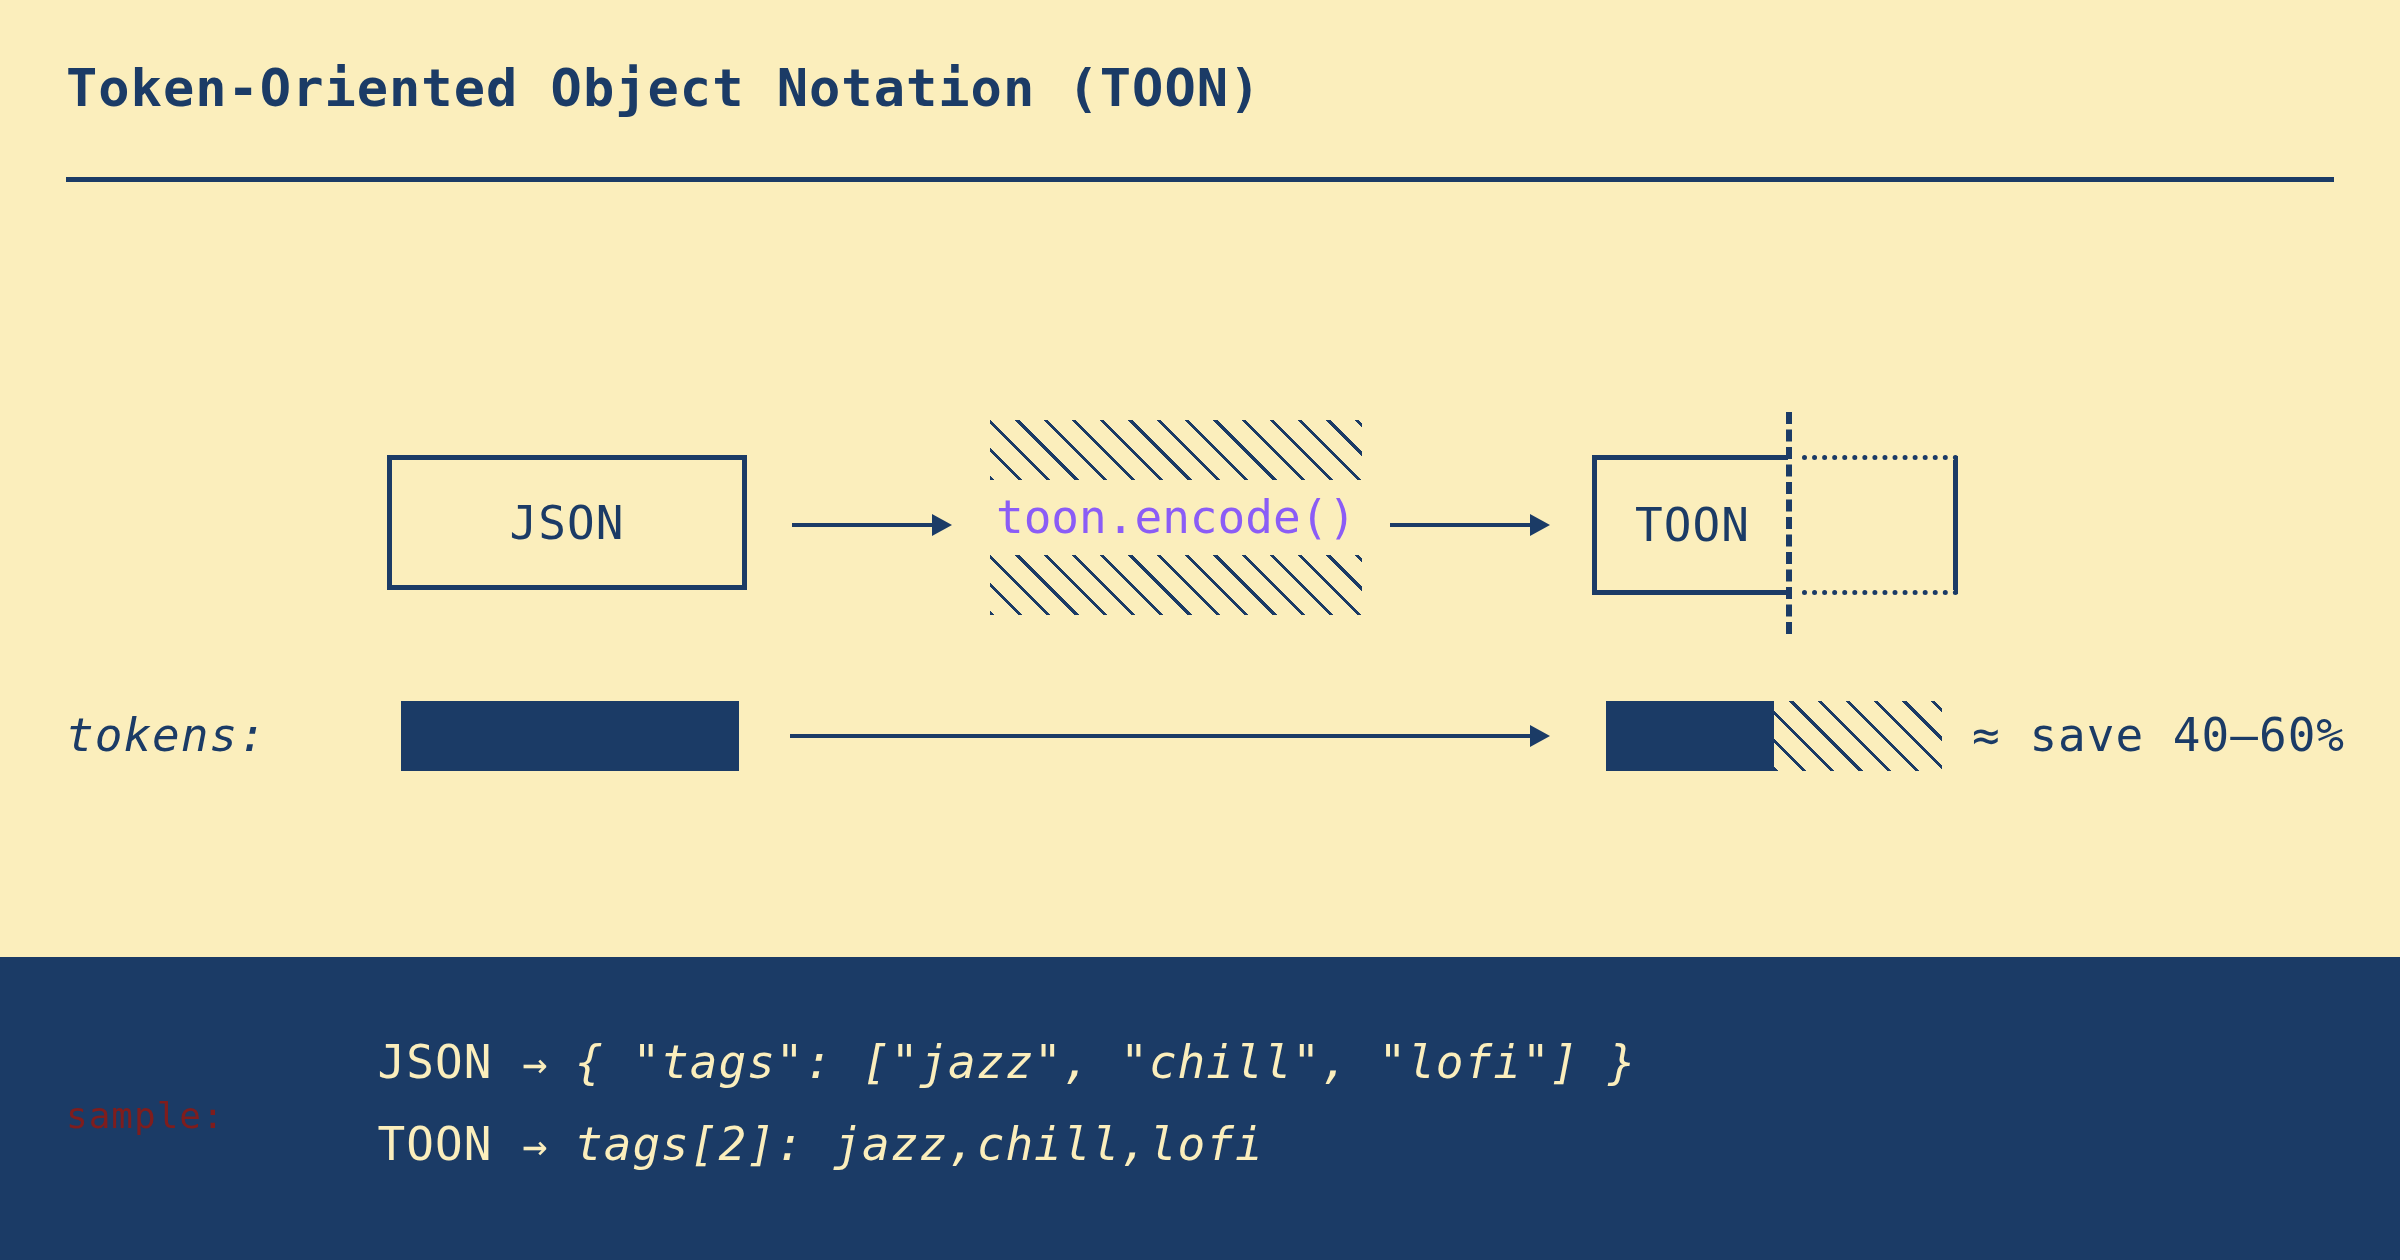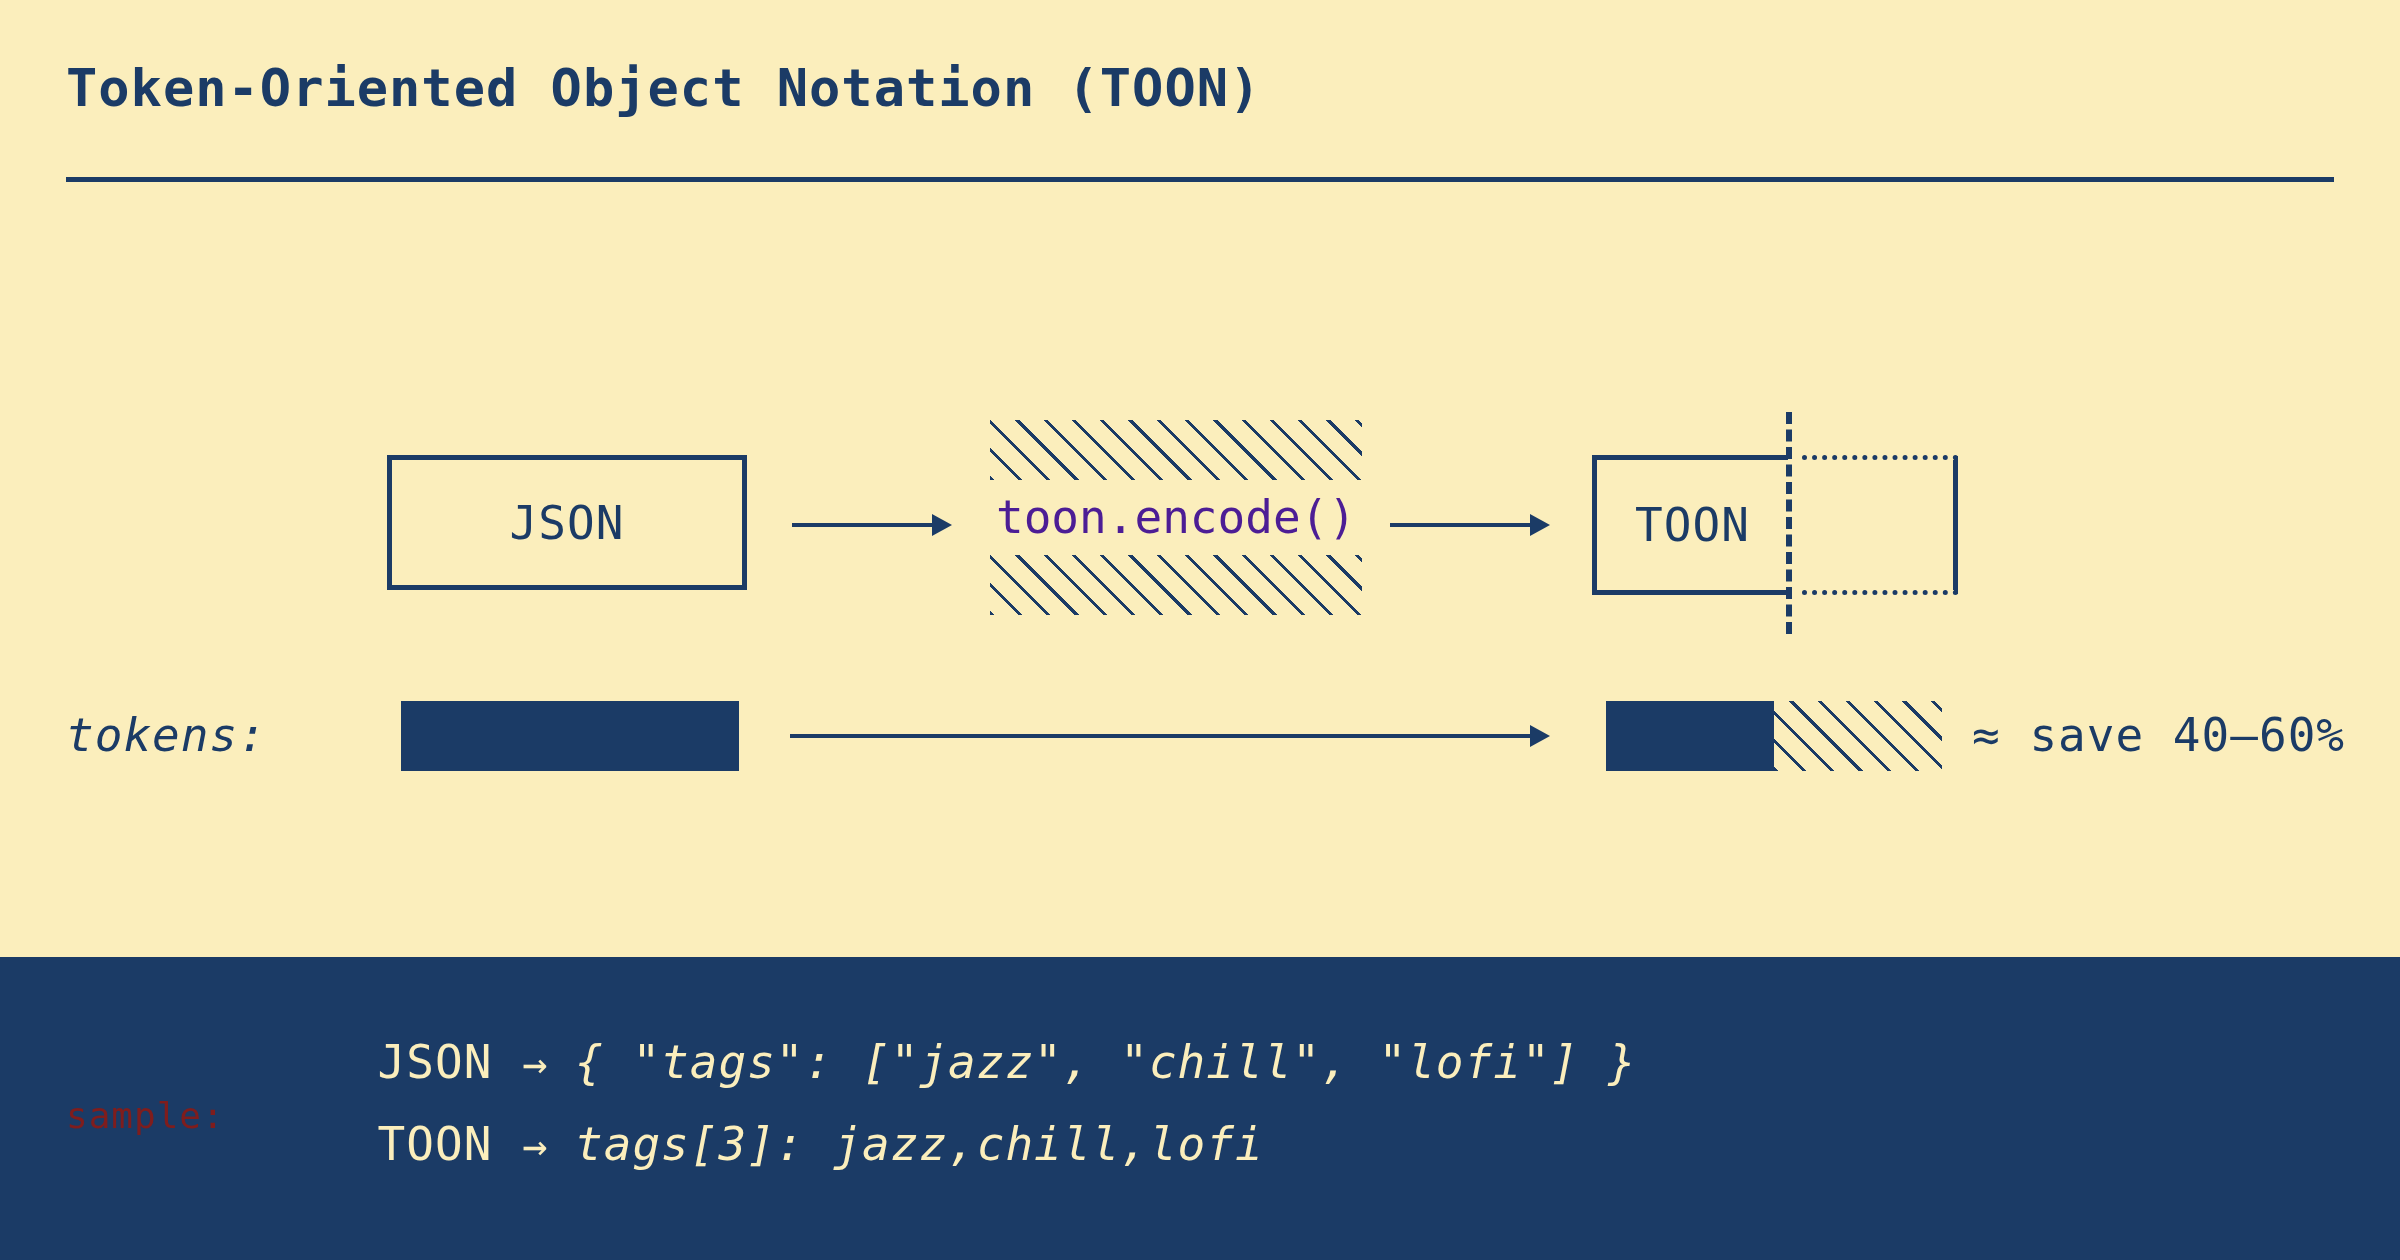--- a/index.html
+++ b/index.html
@@ -114,21 +114,21 @@
   .encode-label {
     position: absolute;
     left: 0;
     top: 78px;
     width: 372px;
     height: 64px;
     display: flex;
     align-items: center;
     justify-content: center;
     font-size: 46px;
-    color: #4c1d95;
+    color: #8b5cf6;
     white-space: nowrap;
   }
   .encode-label .italic { }
 
   .toon-box {
     position: absolute;
     left: 1592px;
     top: 455px;
     width: 196px;
     height: 140px;
@@ -325,17 +325,17 @@
   <div class="sample-label">sample:</div>
   <div class="sample-rows">
     <div class="sample-row">
       <span class="sample-format">JSON</span>
       <span class="sample-arrow">→</span>
       <span class="sample-code">{ "tags": ["jazz", "chill", "lofi"] }</span>
     </div>
     <div class="sample-row">
       <span class="sample-format">TOON</span>
       <span class="sample-arrow">→</span>
-      <span class="sample-code">tags[3]: jazz,chill,lofi</span>
+      <span class="sample-code">tags[2]: jazz,chill,lofi</span>
     </div>
   </div>
 
 </div>
 
 </body></html>

